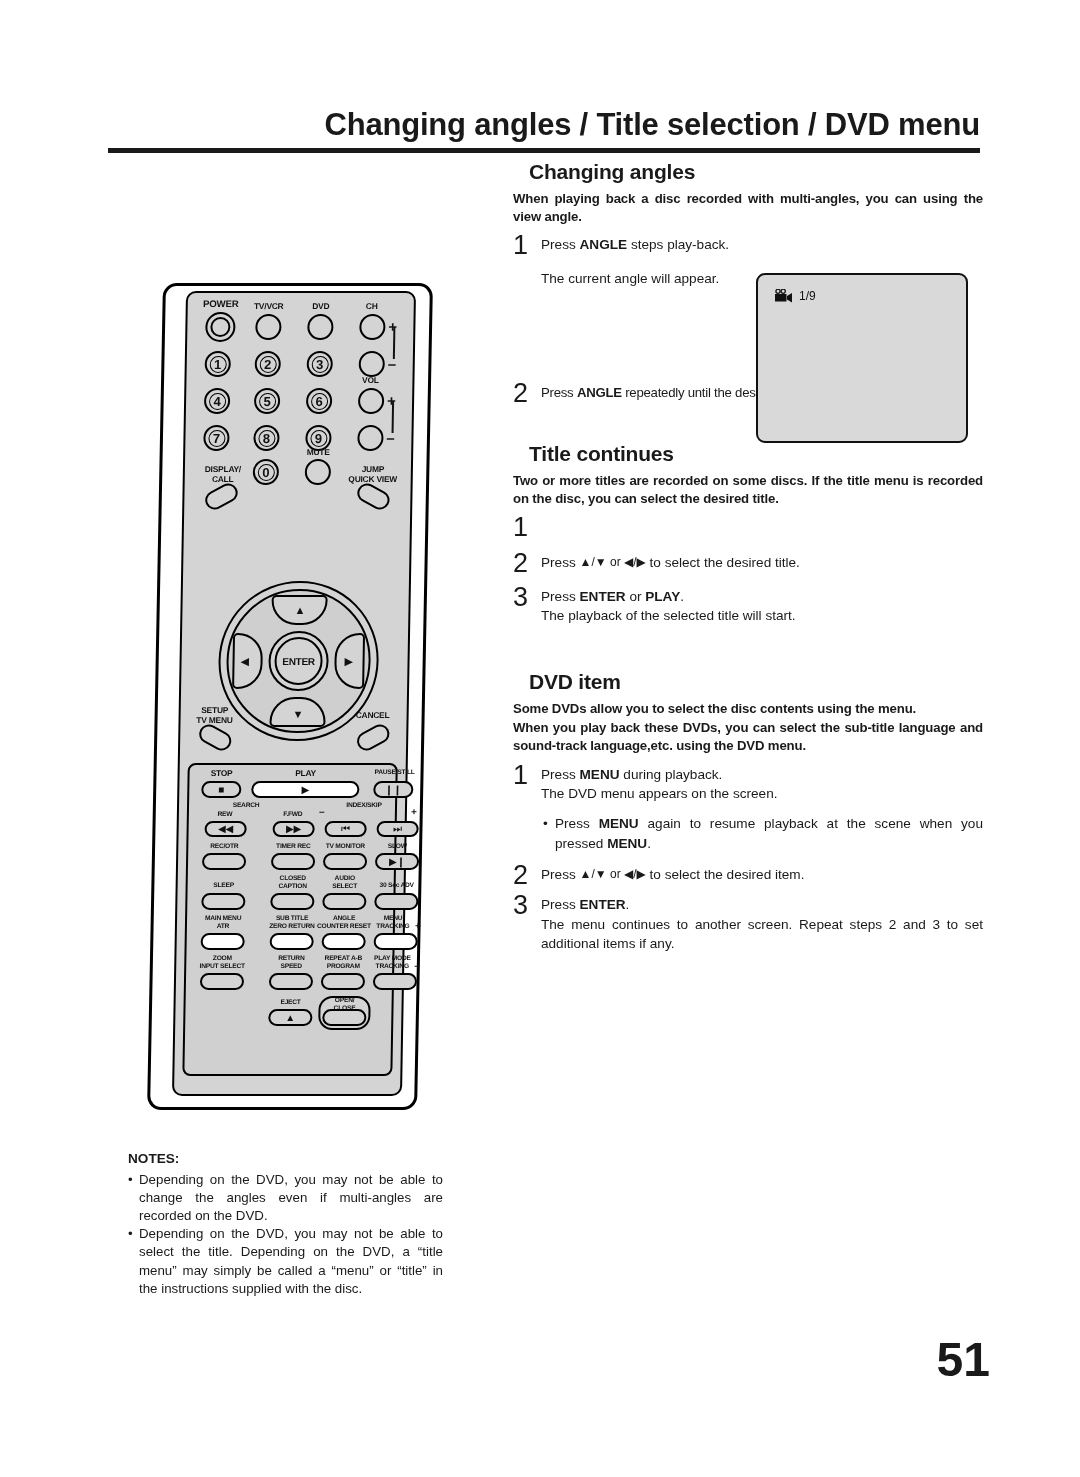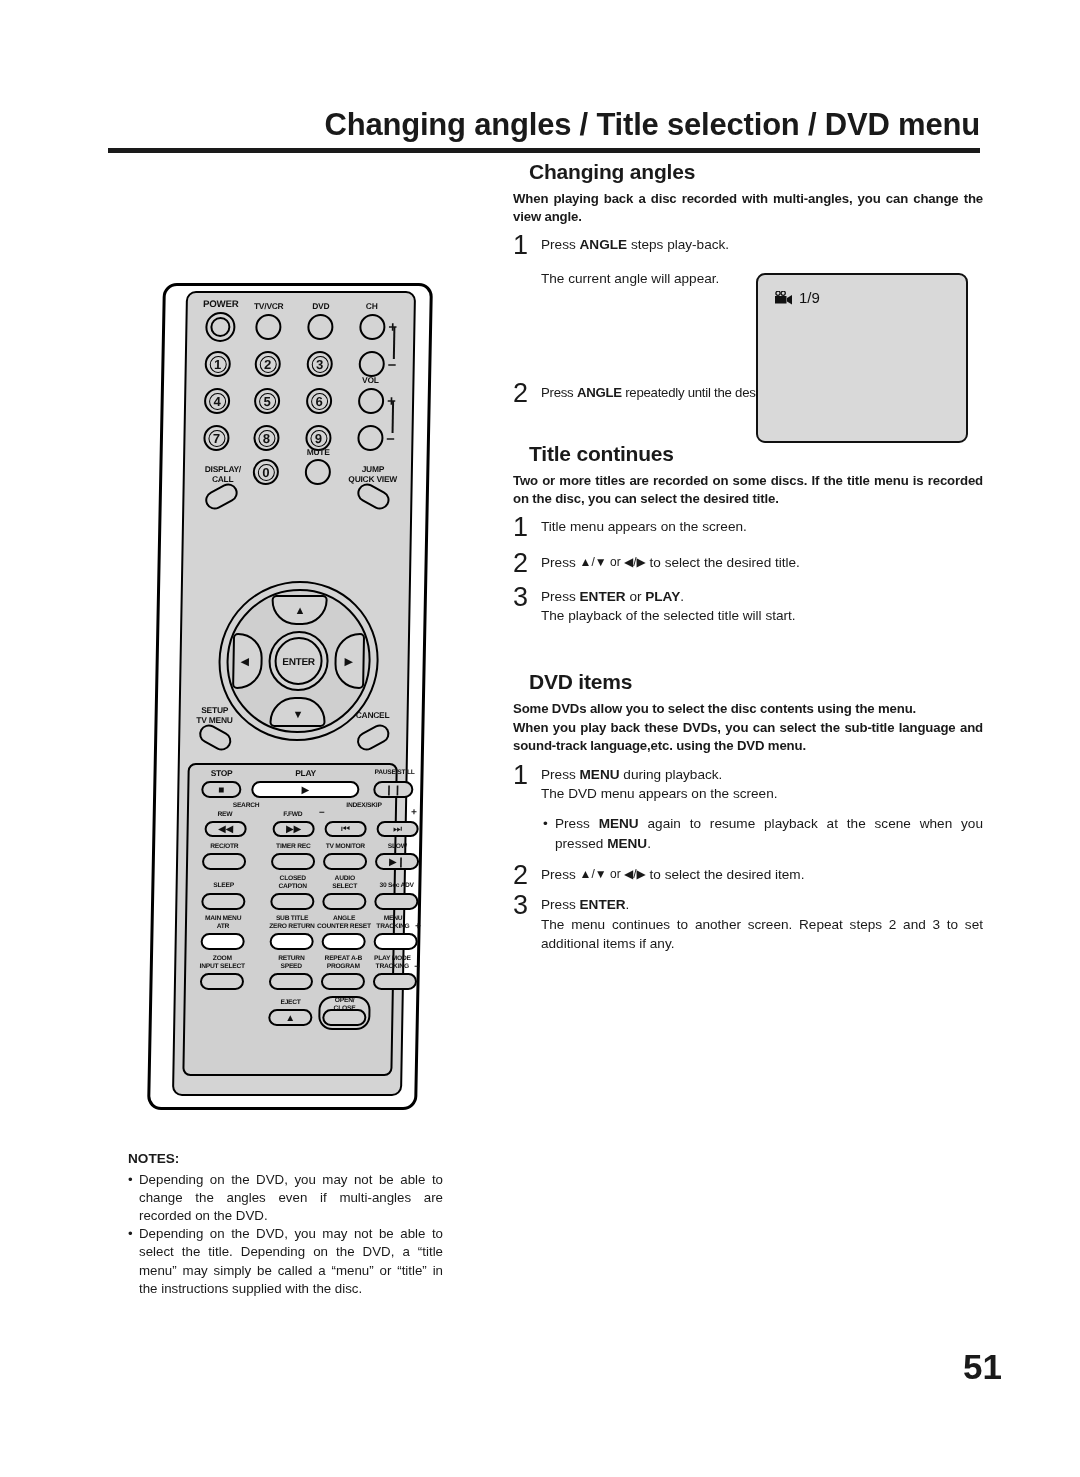--- a/index.html
+++ b/index.html
@@ -76,36 +76,36 @@
     position:absolute; left:756px; top:273px;
     width:212px; height:170px;
     background:#d9d9d9;
     border:2.5px solid #111;
     border-radius:9px;
   }
   #screen-figure .osd {
     position:absolute; left:16px; top:14px;
     display:flex; align-items:center; gap:5px;
   }
-  #screen-figure .osd .angle-num { font-size:15px; color:#111; }
+  #screen-figure .osd .angle-num { font-size:12px; color:#111; }
 
   
   #notes-block {
     position:absolute; left:128px; top:1150px; width:315px;
     font-size:13.3px; line-height:1.37; color:#1a1a1a;
   }
   #notes-block .notes-title { font-weight:bold; margin-bottom:2px; font-size:13.6px;}
   #notes-block .note { display:flex; margin-bottom:0px; }
   #notes-block .note .dot { flex:0 0 11px; width:11px; }
   #notes-block .note .ntxt { flex:1 1 auto; text-align:justify; }
 
   
   #page-number {
-    position:absolute; right:78px; bottom:90px;
-    font-size:35px; font-weight:bold; color:#1a1a1a;
+    position:absolute; right:90px; bottom:90px;
+    font-size:48px; font-weight:bold; color:#1a1a1a;
   }
 
   
   #remote-figure {
     position:absolute; left:155px; top:283px;
     width:270px; height:827px;
   }
   .rc-outer {
     position:absolute; inset:0;
     border:3px solid #000;
@@ -216,21 +216,21 @@
 
 <div id="page-header">
   <div class="title">Changing angles / Title selection / DVD menu</div>
   <div class="rule"></div>
 </div>
 
 <div id="content-column">
 
   <div class="section">
     <h2 class="section-heading">Changing angles</h2>
-    <p class="section-intro">When playing back a disc recorded with multi-angles, you can change the view angle.</p>
+    <p class="section-intro">When playing back a disc recorded with multi-angles, you can using the view angle.</p>
 
     <div class="angle-step-row">
       <div class="angle-step-col">
         <div class="step">
           <div class="num">1</div>
           <div class="body">
             <span class="l">
               <span>Press </span><b>ANGLE</b><span> steps play-back.</span>
             </span>
             <span class="l justified" style="display:block;margin-top:14px;">The current angle will appear.</span>
@@ -249,42 +249,41 @@
     </div>
   </div>
 
   <div class="section" style="margin-top:36px;">
     <h2 class="section-heading">Title continues</h2>
     <p class="section-intro">Two or more titles are recorded on some discs. If the title menu is recorded on the disc, you can select the desired title.</p>
 
     <div class="step">
       <div class="num">1</div>
       <div class="body">
-        <span class="l">Title menu appears on the screen.</span>
       </div>
     </div>
 
     <div class="step" style="margin-top:12px;">
       <div class="num">2</div>
       <div class="body">
         <span class="l"><span>Press </span><span class="tri">▲/▼ or ◀/▶</span><span> to select the desired title.</span></span>
       </div>
     </div>
 
     <div class="step" style="margin-top:10px;">
       <div class="num">3</div>
       <div class="body">
         <span class="l"><span>Press </span><b>ENTER</b><span> or </span><b>PLAY</b><span>.</span></span>
         <span class="l">The playback of the selected title will start.</span>
       </div>
     </div>
   </div>
 
   <div class="section" style="margin-top:44px;">
-    <h2 class="section-heading">DVD items</h2>
+    <h2 class="section-heading">DVD item</h2>
     <p class="section-intro loose" style="margin-bottom:2px;">Some DVDs allow you to select the disc contents using the menu.</p>
     <p class="section-intro">When you play back these DVDs, you can select the sub-title language and sound-track language,etc. using the DVD menu.</p>
 
     <div class="step">
       <div class="num">1</div>
       <div class="body">
         <span class="l"><span>Press </span><b>MENU</b><span> during playback.</span></span>
         <span class="l">The DVD menu appears on the screen.</span>
       </div>
     </div>

